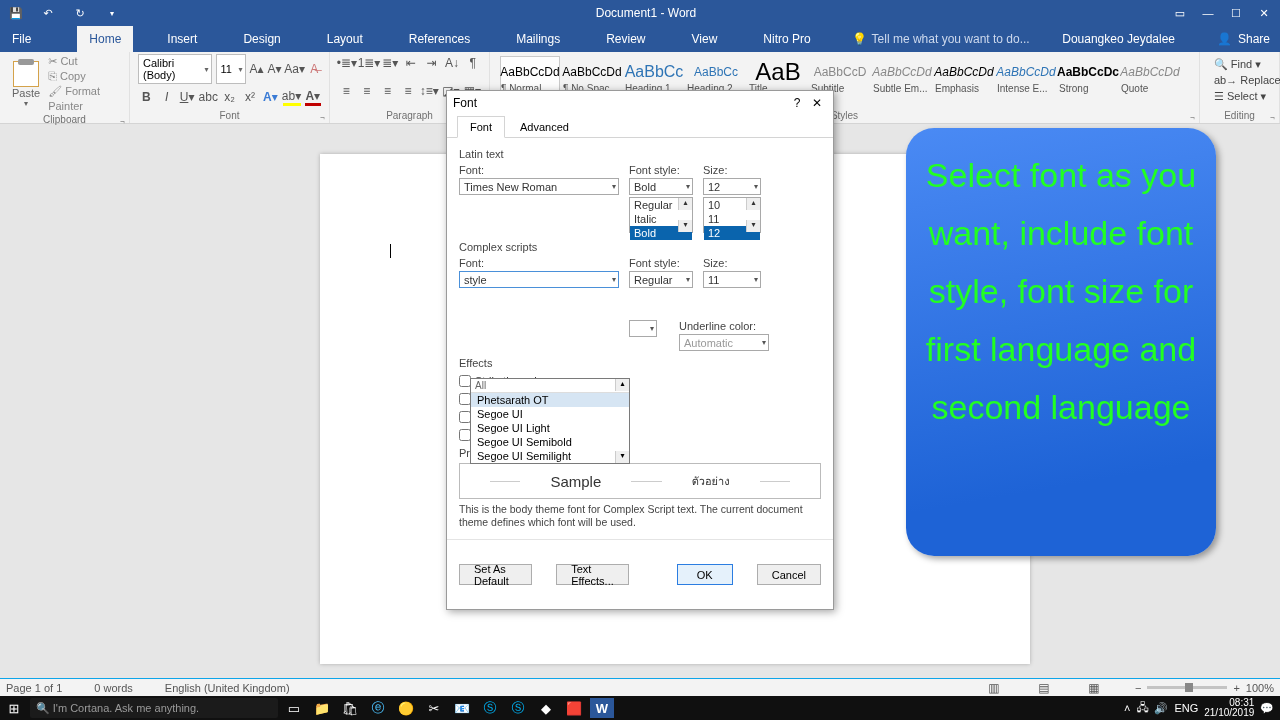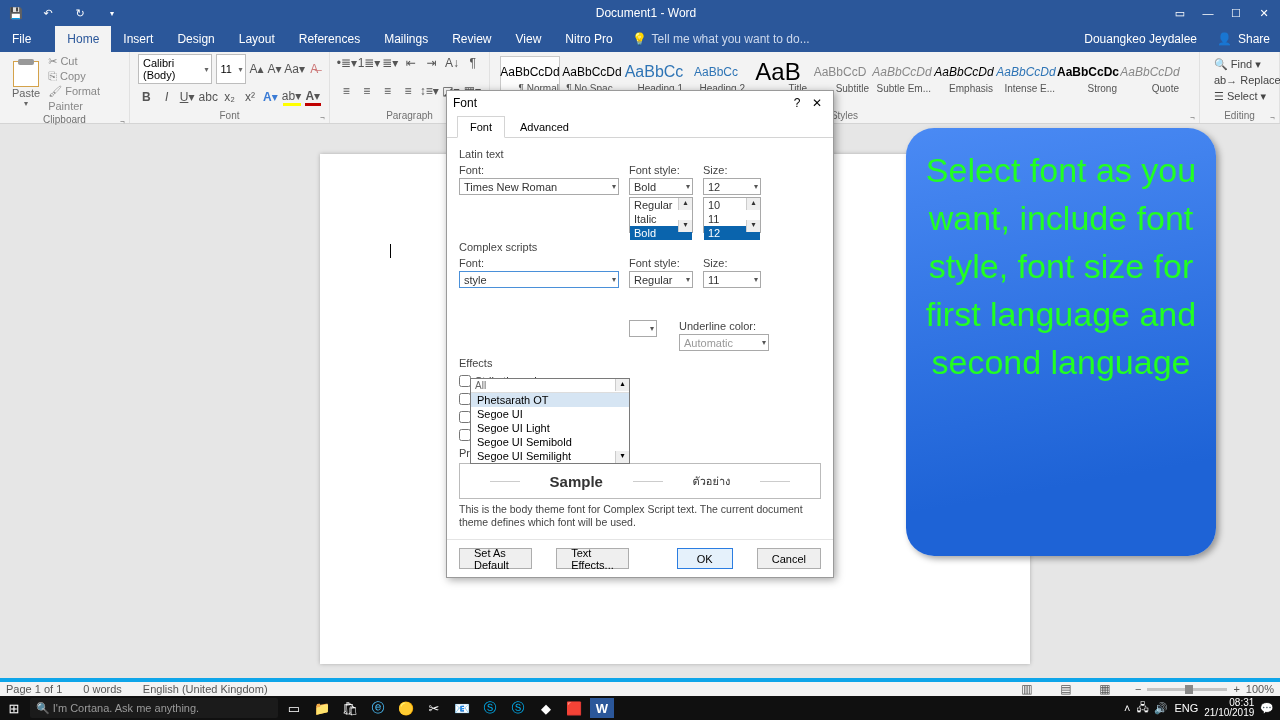--- a/index.html
+++ b/index.html
@@ -2,50 +2,50 @@
 <html><head>
 <meta charset="utf-8">
 <style>
   * { box-sizing: border-box; margin: 0; padding: 0; font-family: "Segoe UI", Tahoma, sans-serif; }
   body { width:1280px; height:720px; overflow:hidden; background:#fff; font-size:11px; position:relative; }
   .titlebar { background:#2b579a; height:26px; display:flex; align-items:center; color:#fff; padding:0 4px; }
   .titlebar .qat { display:flex; gap:8px; align-items:center; }
   .titlebar .title { flex:1; text-align:center; font-size:12px; }
   .titlebar .win-controls { display:flex; gap:4px; }
   .titlebar .win-btn { width:24px; height:20px; display:flex; align-items:center; justify-content:center; color:#fff; font-size:11px;}
-  .menubar { background:#2b579a; height:26px; display:flex; align-items:stretch; color:#fff; }
+  .menubar { background:#2b579a; height:26px; display:flex; align-items:stretch; color:#fff;gap:22px; }
   .menubar .tab { padding:4px 12px; font-size:12px; cursor:pointer; display:flex; align-items:center;}
   .menubar .tab.active { background:#f3f3f3; color:#2b579a;margin-left:12px; }
   .menubar .tell { flex:1; display:flex; align-items:center; color:#cdd9ed; font-size:12px; padding-left:8px;}
   .menubar .tell .bulb { margin-right:4px; }
   .menubar .acct { padding:4px 10px; font-size:12px; display:flex; align-items:center; gap:6px;}
   .ribbon { background:#f3f3f3; border-bottom:1px solid #d4d4d4; height:72px; display:flex; }
   .group { border-right:1px solid #e1e1e1; padding:2px 8px 0 8px; display:flex; flex-direction:column; justify-content:space-between; }
   .group-label { color:#707070; font-size:10px; text-align:center; padding-bottom:2px; position:relative;}
   .group-label::after{content:"⌐"; position:absolute; right:-4px; bottom:1px; font-size:8px; color:#888; transform:scaleX(-1);}
   .rb-row { display:flex; align-items:center; gap:4px;}
   .paste-big { display:flex; flex-direction:column; align-items:center; padding:2px 4px; color:#666;}
   .paste-big .icn { width:26px; height:26px; border:1px solid #d4a24a; background:#fff; position:relative;}
   .paste-big .icn::before{content:""; position:absolute; left:4px; right:4px; top:-3px; height:6px; background:#999; border-radius:2px;}
   .clip-small { font-size:11px; color:#888; line-height:15px;}
   .fontbox { height:30px; border:1px solid #bdbdbd; background:#fff; padding:0 14px 0 4px; position:relative; font-size:11px; display:flex; align-items:center;}
   .fontbox::after{content:"▾"; position:absolute; right:2px; font-size:8px; color:#666;}
   .ib { width:18px; height:18px; display:flex; align-items:center; justify-content:center; color:#555; font-size:12px;}
   .sty-gal { display:flex; gap:2px; padding:2px 2px; overflow:hidden;}
-  .sty-item { width:60px; height:50px; border:1px solid transparent; text-align:right; padding-top:4px; cursor:pointer;}
+  .sty-item { width:60px; height:50px; border:1px solid transparent; text-align:left; padding-top:4px; cursor:pointer;}
   .sty-item .prev { font-size:12px; height:22px; display:flex; align-items:center; justify-content:center;}
   .sty-item .nm { font-size:10px; color:#555; white-space:nowrap; overflow:hidden; text-overflow:ellipsis;}
   .sty-item.sel{ border-color:#c9c9c9; background:#fdfdfd;}
   .edit-list { padding:2px 6px; font-size:11px; color:#444; line-height:16px;}
   .edit-list div{white-space:nowrap;}
   .ruler-area{ background:#e6e6e6; height:16px;}
   .workspace { position:absolute; top:140px; left:0; right:0; bottom:42px; background:#e6e6e6;}
   .page { position:absolute; left:320px; top:14px; width:710px; height:510px; background:#fff; box-shadow:0 0 4px rgba(0,0,0,.25);}
   .cursor{ position:absolute; left:390px; top:244px; width:1px; height:14px; background:#000;}
-  .statusbar { position:absolute; left:0; right:0; bottom:24px; height:18px; background:#f3f3f3; border-top:4px solid #0ea5e9; display:flex; align-items:center; font-size:11px; color:#555; padding:0 6px; gap:21px;}
+  .statusbar { position:absolute; left:0; right:0; bottom:24px; height:18px; background:#f3f3f3; border-top:1px solid #0ea5e9; display:flex; align-items:center; font-size:11px; color:#555; padding:0 6px; gap:32px;}
   .statusbar .spacer{flex:1;}
   .zoom { display:flex; align-items:center; gap:6px;}
   .zoom .track{ width:80px; height:3px; background:#c4c4c4; position:relative;}
   .zoom .thumb{ position:absolute; left:38px; top:-3px; width:8px; height:9px; background:#888;}
   .taskbar { position:absolute; left:0; right:0; bottom:0; height:24px; background:#101010; display:flex; align-items:center; color:#fff; font-size:11px; padding:0 2px; gap:4px;}
   .taskbar .search { background:#1b1b1b; height:20px; width:248px; display:flex; align-items:center; padding:0 6px; color:#999; border-radius:2px;}
   .taskbar .ticon { width:24px; height:20px; display:flex; align-items:center; justify-content:center; font-size:13px;}
   .taskbar .right { margin-left:auto; display:flex; align-items:center; gap:6px; padding-right:4px;}
   .taskbar .clock{ text-align:right; line-height:10px; font-size:10px;}
 
@@ -64,28 +64,28 @@
   .lbl { color:#444; }
   .cmb { height:17px; border:1px solid #a9a9a9; background:#fff; font-size:11px; padding:0 14px 0 4px; display:flex; align-items:center; position:relative;}
   .cmb::after{content:"▾"; position:absolute; right:2px; font-size:8px; color:#555;}
   .lst { border:1px solid #a9a9a9; background:#fff; font-size:11px; position:relative;}
   .lst .opt{ padding:1px 4px;}
   .lst .opt.sel{ background:#0a64ad; color:#fff;}
   .scroll-btn{position:absolute; right:0; width:14px; height:12px; background:#efefef; border-left:1px solid #ccc; text-align:center; font-size:8px;}
   .chk { display:flex; align-items:center; gap:4px; margin:2px 0;}
   .chk input{ width:12px; height:12px;}
   .preview-box{ border:1px solid #bbb; height:36px; margin-top:3px; display:flex; align-items:center; justify-content:space-around; font-family:"Times New Roman", serif;}
-  .preview-box .samp{ font-weight:bold; font-size:15px;}
+  .preview-box .samp{ font-weight:normal; font-size:15px;}
   .preview-box .samp2{ font-size:11px;}
   .hr{ border-top:1px solid #ccc; margin:0 30px;}
   .pv-desc{ font-size:10.5px; color:#444; margin-top:4px; line-height:13px;}
-  .dlg-foot{ display:flex; padding:8px 12px; gap:24px; border-top:1px solid #e4e4e4;}
+  .dlg-foot{ display:flex; padding:24px 12px; gap:24px; border-top:1px solid #e4e4e4;}
   .btn{ height:21px; padding:0 14px; border:1px solid #adadad; background:#efefef; font-size:11px; cursor:pointer; display:flex; align-items:center;}
   .btn.primary{ border-color:#2b7de1; background:#e5f1fb;}
-  .tooltip { position:absolute; right:64px; top:128px; width:310px; height:428px; border-radius:28px; background:linear-gradient(170deg,#4a8af4 0%, #1e63d6 80%); box-shadow:3px 3px 6px rgba(0,0,0,.35); color:#22ff22; font-size:34px; font-weight:500; line-height:48px; text-align:center; padding:18px 14px; z-index:40;}
+  .tooltip { position:absolute; right:64px; top:128px; width:310px; height:428px; border-radius:28px; background:linear-gradient(170deg,#4a8af4 0%, #1e63d6 80%); box-shadow:3px 3px 6px rgba(0,0,0,.35); color:#22ff22; font-size:34px; font-weight:500; line-height:58px; text-align:center; padding:18px 14px; z-index:40;}
   
   .dd { position:absolute; border:1px solid #7a7a7a; background:#fff; font-size:11px; z-index:60;}
   .dd .opt{ padding:1px 6px;}
   .dd .opt.hl{ background:#d6e5f3;}
 </style>
 </head>
 <body>
 
 <div class="titlebar">
   <div class="qat">

